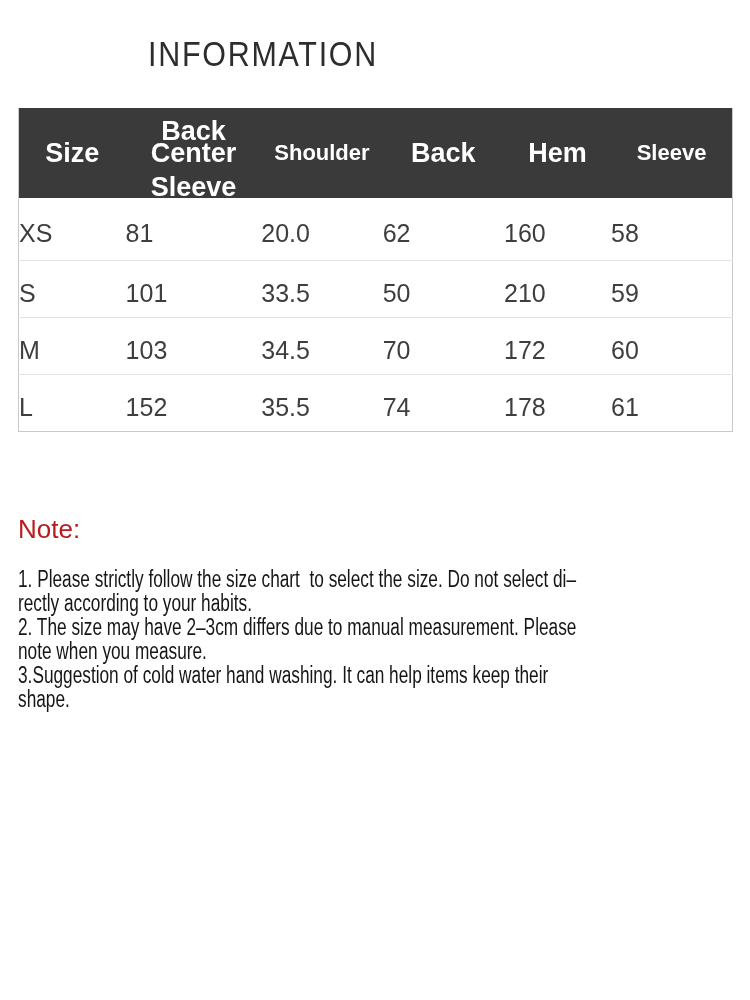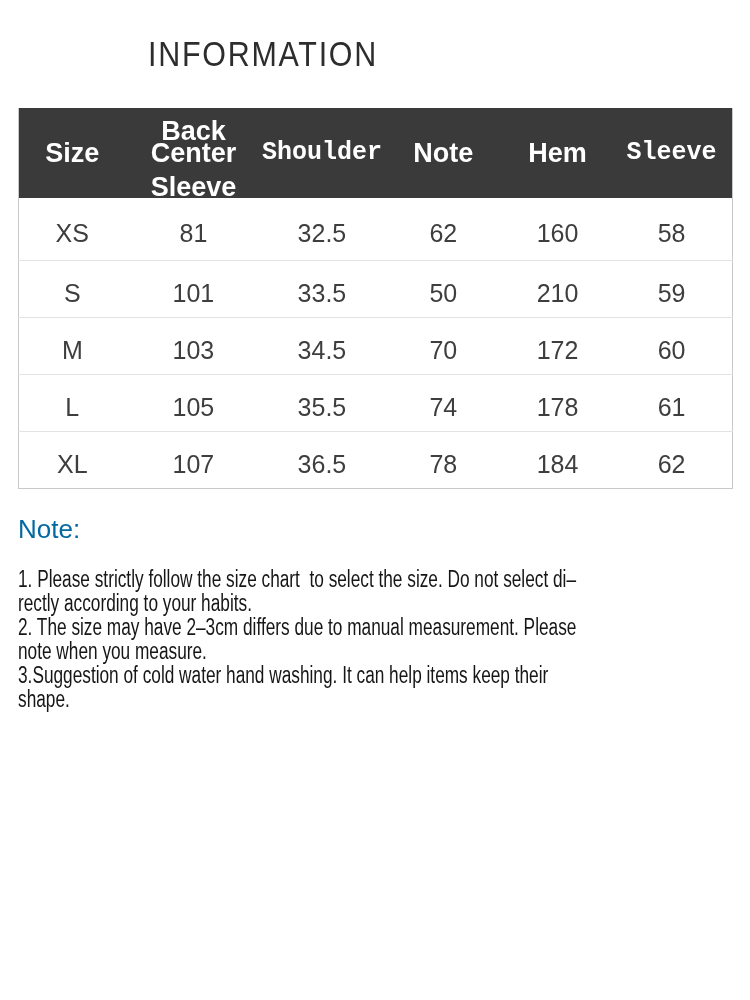--- a/index.html
+++ b/index.html
@@ -41,26 +41,25 @@
   .size-table thead tr { height: 86px; background: #3a3a3a; }
   .size-table th {
     color: #ffffff;
     font-weight: 700;
     text-align: center;
     vertical-align: middle;
     padding: 0;
   }
   .size-table th .hline { display: block; }
   .size-table th.big  .hline { font-size: 27px; line-height: 30px; }
-  .size-table th.mid  .hline { font-size: 25px; line-height: 28px; font-family: Liberation Mono, monospace; }
+  .size-table th.mid  .hline { font-size: 22px; line-height: 28px; }
   .size-table th.small .hline { font-size: 27px; line-height: 22px; margin-top: 12px; }
   .size-table tbody tr { height: 57px; }
   .size-table tbody tr:first-child { height: 62px; }
   .size-table td {
-    text-align: center;
     vertical-align: middle;
     font-size: 25px;
     color: #3e3e3e;
     padding: 9px 0 0 0;
     border-top: 1px solid #e3e3e3;
   }
   .size-table tbody tr:first-child td { border-top: none; }
   col.c1 { width: 15%; }
   col.c2 { width: 19%; }
   col.c3 { width: 17%; }
@@ -68,21 +67,21 @@
   col.c5 { width: 15%; }
   col.c6 { width: 17%; }
 
   
   .note-heading {
     position: absolute;
     left: 18px;
     top: 516px;
     font-size: 26px;
     line-height: 26px;
-    color: #0369a1;
+    color: #b91c1c;
     white-space: pre;
   }
   .note-lines {
     position: absolute;
     left: 18px;
     top: 567px;
     color: #161616;
     transform: scaleX(0.75);
     transform-origin: left top;
   }
@@ -114,35 +113,35 @@
           <span class="hline">Size</span>
         </th>
         <th class="small">
           <span class="hline">Back Center</span>
           <span class="hline">Sleeve</span>
         </th>
         <th class="mid">
           <span class="hline">Shoulder</span>
         </th>
         <th class="big">
-          <span class="hline">Note</span>
+          <span class="hline">Back</span>
         </th>
         <th class="big">
           <span class="hline">Hem</span>
         </th>
         <th class="mid">
           <span class="hline">Sleeve</span>
         </th>
       </tr>
     </thead>
     <tbody>
       <tr>
         <td>XS</td>
         <td>81</td>
-        <td>32.5</td>
+        <td>20.0</td>
         <td>62</td>
         <td>160</td>
         <td>58</td>
       </tr>
       <tr>
         <td>S</td>
         <td>101</td>
         <td>33.5</td>
         <td>50</td>
         <td>210</td>
@@ -151,33 +150,25 @@
       <tr>
         <td>M</td>
         <td>103</td>
         <td>34.5</td>
         <td>70</td>
         <td>172</td>
         <td>60</td>
       </tr>
       <tr>
         <td>L</td>
-        <td>105</td>
+        <td>152</td>
         <td>35.5</td>
         <td>74</td>
         <td>178</td>
         <td>61</td>
-      </tr>
-      <tr>
-        <td>XL</td>
-        <td>107</td>
-        <td>36.5</td>
-        <td>78</td>
-        <td>184</td>
-        <td>62</td>
       </tr>
     </tbody>
   </table>
 
   <div class="note-heading">Note:</div>
 
   <div class="note-lines">
     <div class="note-line">1. Please strictly follow the size chart  to select the size. Do not select di–</div>
     <div class="note-line">rectly according to your habits.</div>
     <div class="note-line">2. The size may have 2–3cm differs due to manual measurement. Please</div>

